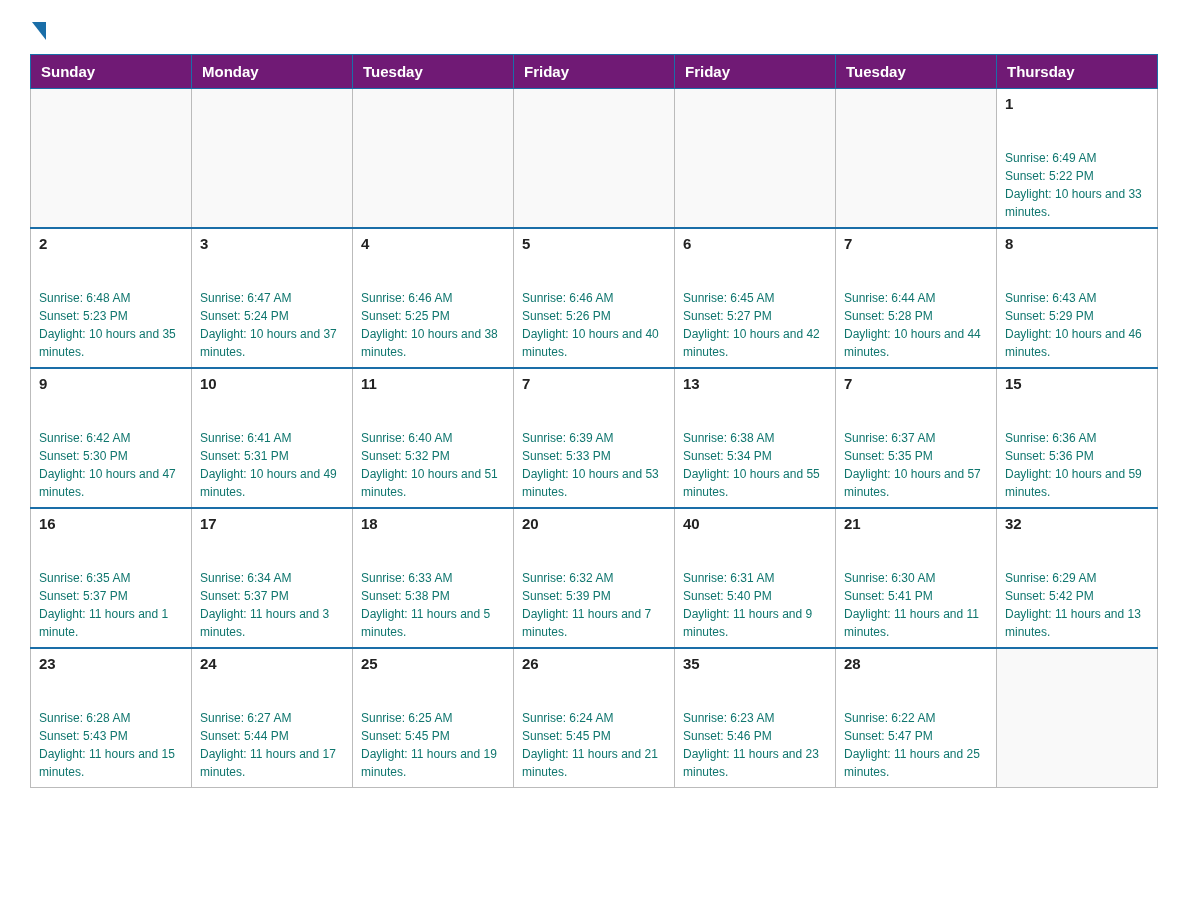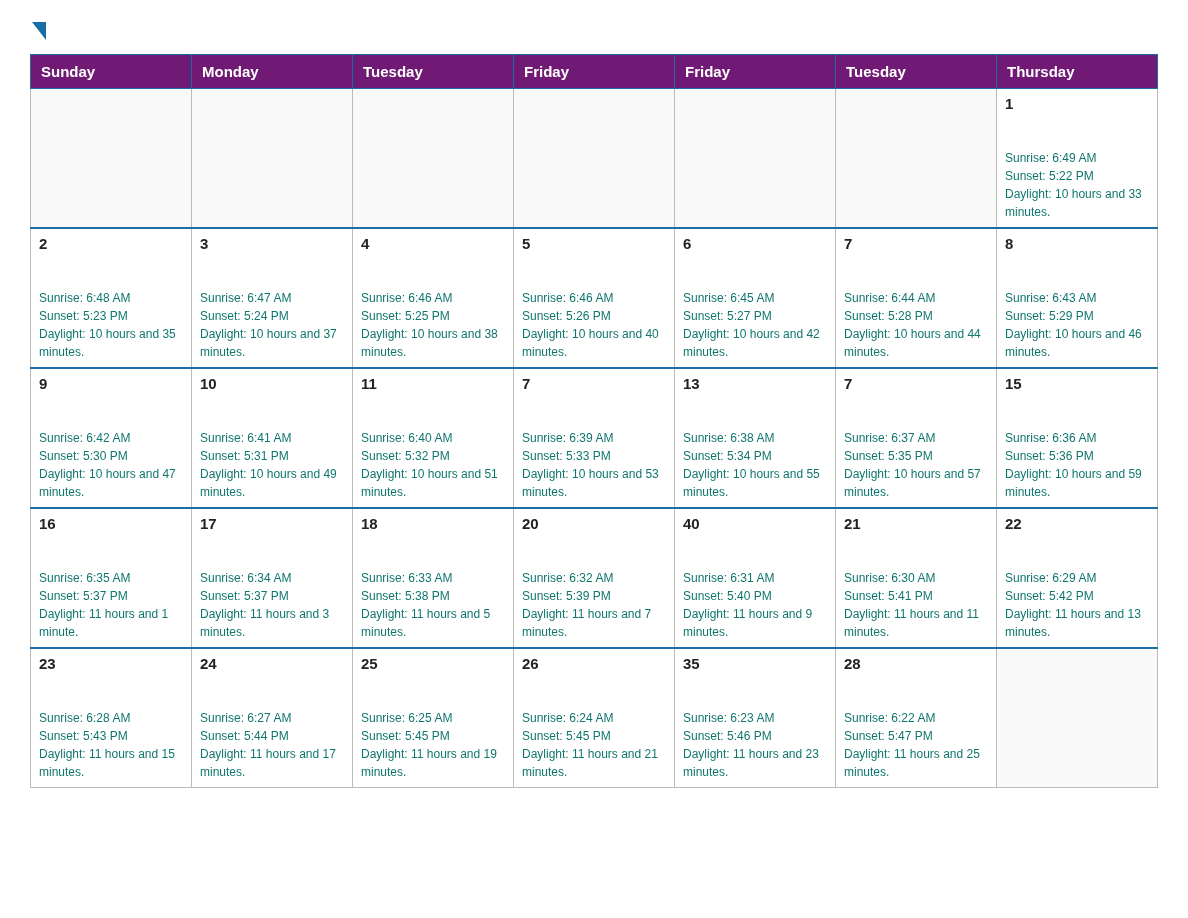--- a/index.html
+++ b/index.html
@@ -224,21 +224,21 @@
         </td>
         <td>
           <span class="day-num">40</span>
           <div class="day-info">Sunrise: 6:31 AM<br>Sunset: 5:40 PM<br>Daylight: 11 hours and 9 minutes.</div>
         </td>
         <td>
           <span class="day-num">21</span>
           <div class="day-info">Sunrise: 6:30 AM<br>Sunset: 5:41 PM<br>Daylight: 11 hours and 11 minutes.</div>
         </td>
         <td>
-          <span class="day-num">22</span>
+          <span class="day-num">32</span>
           <div class="day-info">Sunrise: 6:29 AM<br>Sunset: 5:42 PM<br>Daylight: 11 hours and 13 minutes.</div>
         </td>
       </tr>
       <tr class="row-divider">
         <td>
           <span class="day-num">23</span>
           <div class="day-info">Sunrise: 6:28 AM<br>Sunset: 5:43 PM<br>Daylight: 11 hours and 15 minutes.</div>
         </td>
         <td>
           <span class="day-num">24</span>

